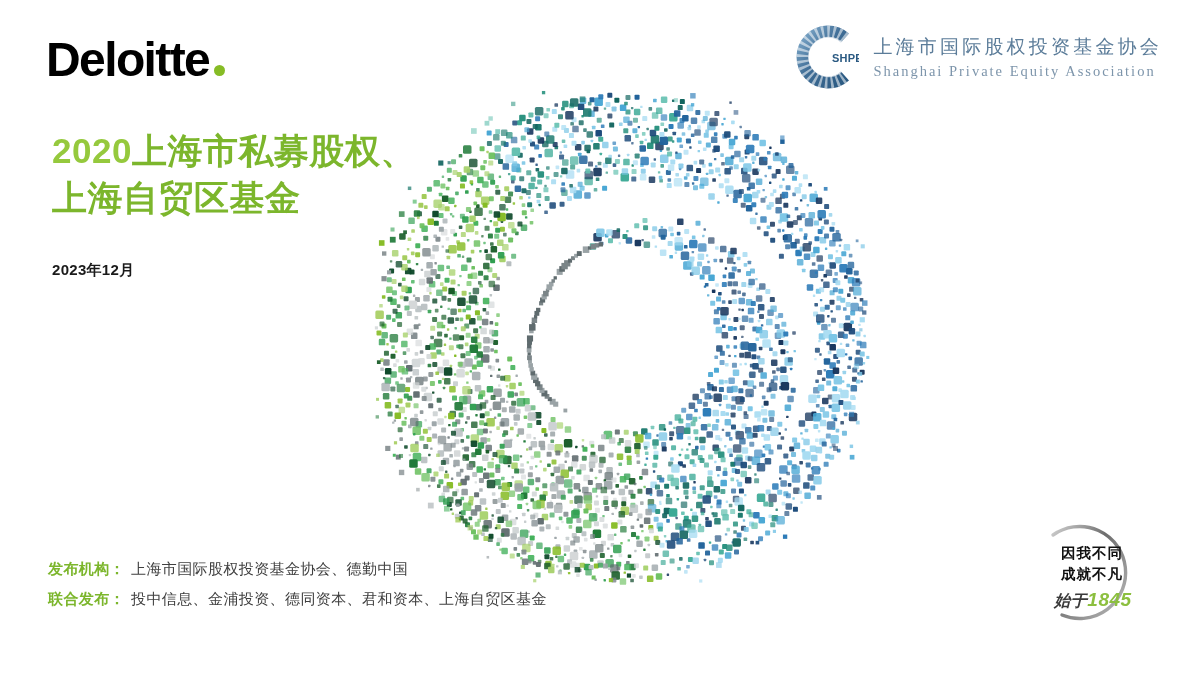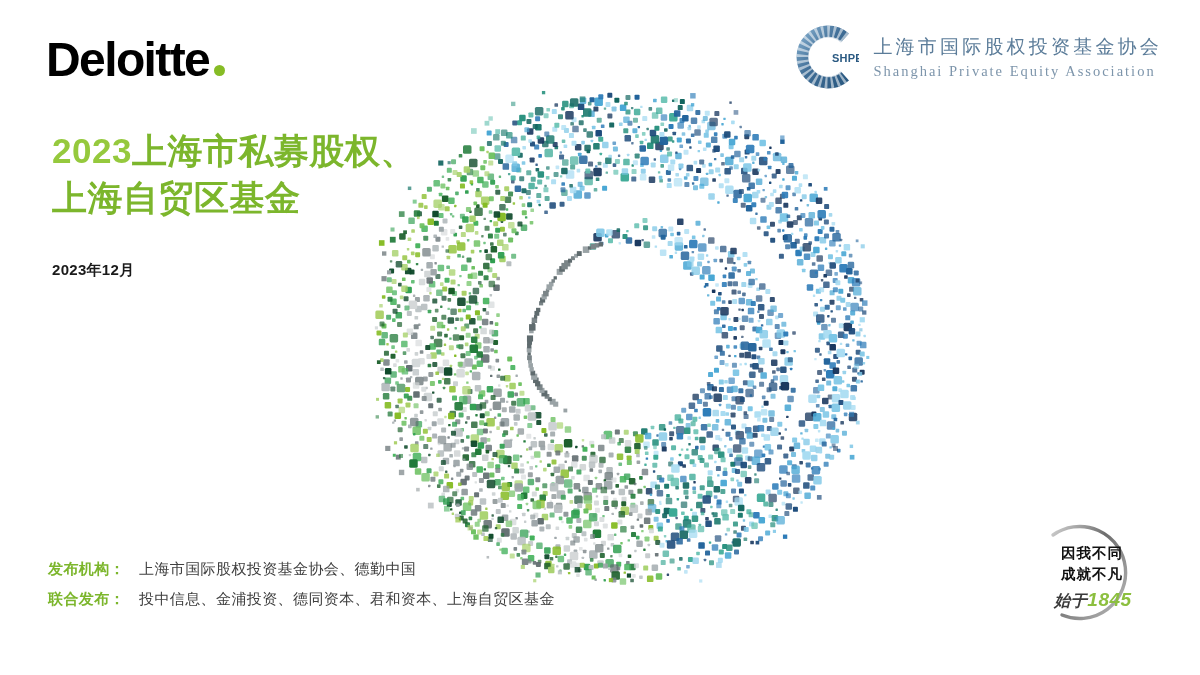--- a/index.html
+++ b/index.html
@@ -127,21 +127,20 @@
     left: 48px;
     top: 560px;
     display: flex;
     flex-direction: column;
     gap: 11px;
   }
   .footer-row {
     display: flex;
     align-items: center;
     white-space: nowrap;
-    gap: 8px;
   }
   .footer-label {
     font-size: 15px;
     font-weight: bold;
     color: #7cb62c;
     letter-spacing: 0.4px;
   }
   .footer-value {
     font-size: 15px;
     color: #404040;
@@ -197,21 +196,21 @@
 <body>
 
 <div class="slide">
 
   <div class="deloitte-logo">
     <span class="word">Deloitte</span>
     <span class="dot"></span>
   </div>
 
   <div class="title-block">
-    <div class="title-line"><span class="title-year">2023</span><span>上海市私募股权、</span></div>
+    <div class="title-line"><span class="title-year">2020</span><span>上海市私募股权、</span></div>
     <div class="title-line">上海自贸区基金</div>
   </div>
   <div class="doc-date">2023年12月</div>
 
   <div class="shpea">
     <div class="shpea-emblem">
       <svg width="66" height="66" viewBox="0 0 66 66" aria-hidden="true">
         <defs>
           <linearGradient id="shpeaGrad" x1="0" y1="0" x2="1" y2="1">
             <stop offset="0%" stop-color="#7ea8c9"></stop>

